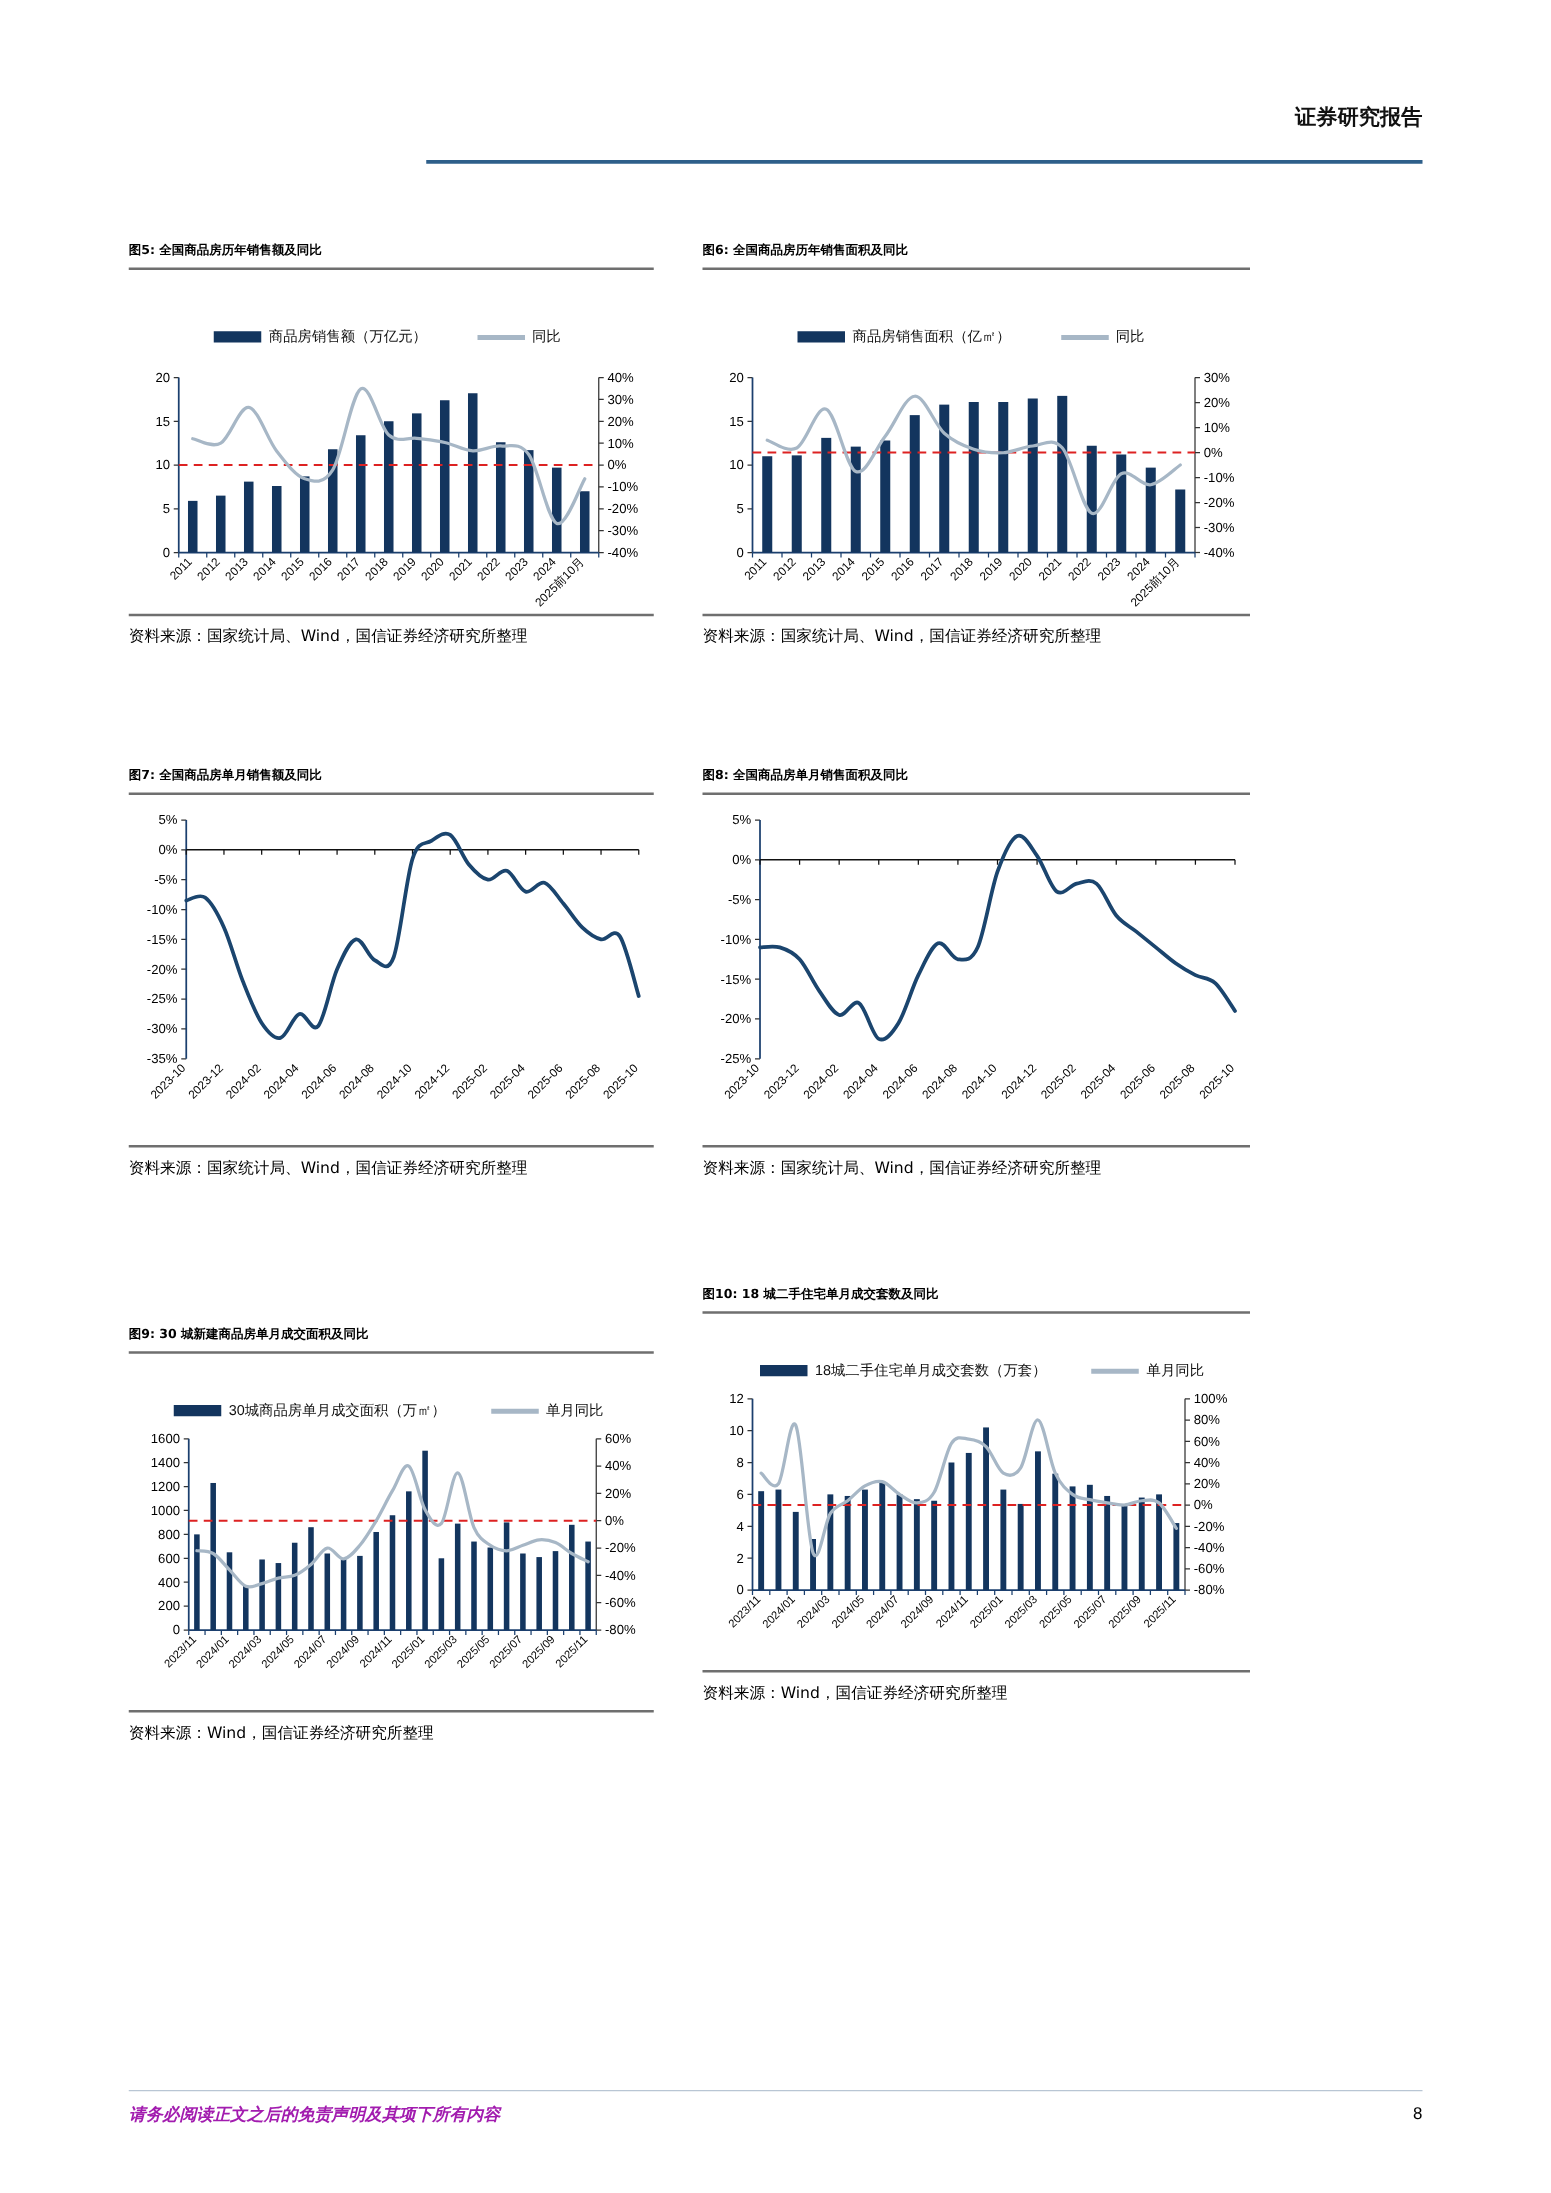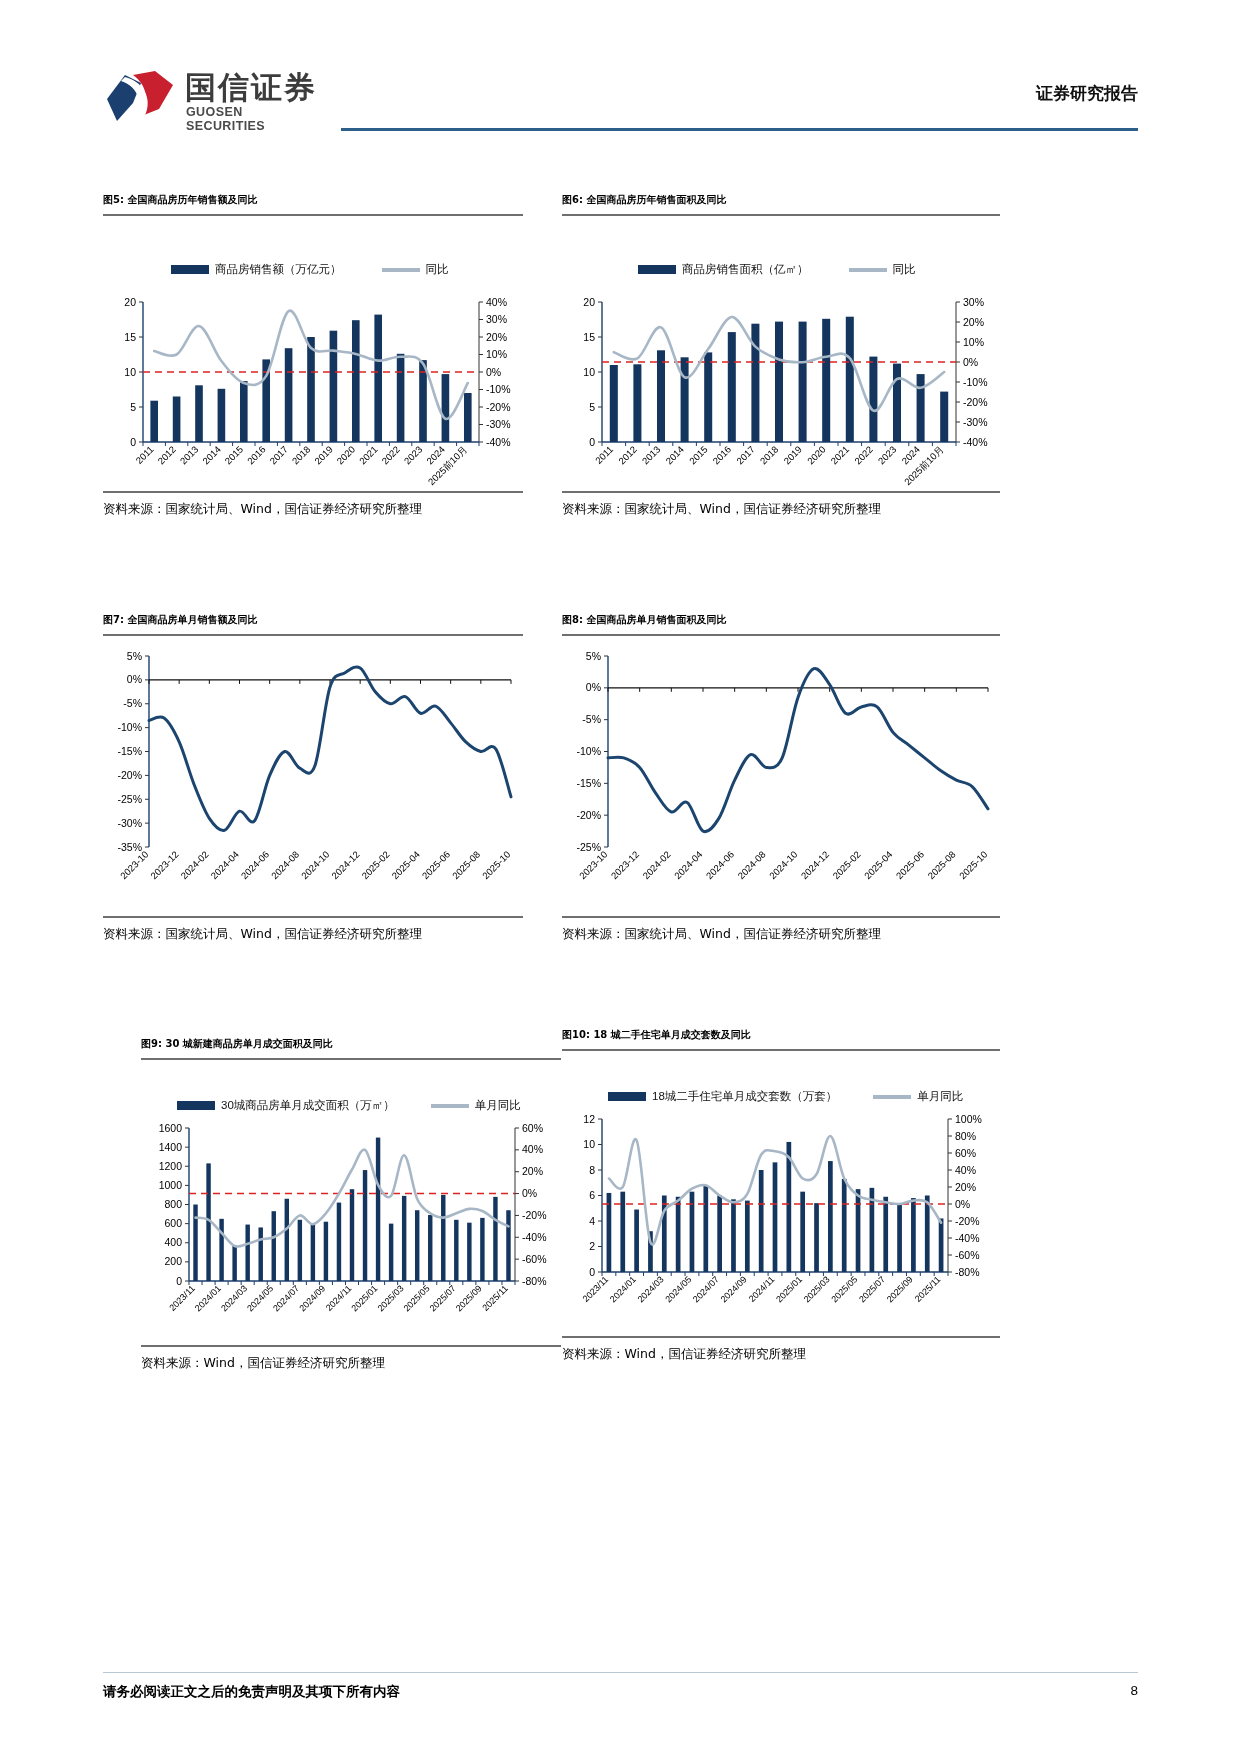--- a/index.html
+++ b/index.html
@@ -24,38 +24,29 @@
   .plot{position:relative;}
 
   
   .legend{position:absolute;display:flex;align-items:center;gap:7px;font-size:11.5px;font-family:Liberation Sans, sans-serif;color:#111;white-space:nowrap;}
   .legend .item{display:flex;align-items:center;gap:6px;}
   .sw-bar{width:38px;height:9px;background:#13355e;display:inline-block;}
   .sw-line{width:38px;height:4px;background:#a7b7c6;display:inline-block;}
 
   
   .footer-rule{position:absolute;left:103px;top:1672px;width:1035px;height:1px;background:#b9c6d4;}
-  .footer-note{position:absolute;left:103px;top:1683px;font-size:13.5px;font-weight:bold;color:#000000;font-family:"DejaVu Sans",sans-serif;}
+  .footer-note{position:absolute;left:103px;top:1683px;font-size:13.5px;font-style:italic;font-weight:bold;color:#a21caf;font-family:"DejaVu Sans",sans-serif;}
   .footer-page{position:absolute;right:103px;top:1683px;font-size:13.5px;color:#000;font-family:"Liberation Sans",sans-serif;}
 </style>
 </head>
 <body>
 
 <div class="page">
 
   <div class="header">
-    <div class="logo">
-      <svg class="logo-mark" viewBox="0 0 74 56">
-        <path d="M4 30 L22 6 L38 14 L30 34 L14 52 Z" fill="#1b3f6e"></path>
-        <path d="M30 6 L52 2 L70 16 L56 40 L36 48 C48 34 44 16 30 6 Z" fill="#c8202e"></path>
-        <path d="M22 8 C44 14 50 34 40 50 L30 54 C42 36 36 18 18 12 Z" fill="#ffffff"></path>
-      </svg>
-      <div class="logo-cn">国信证券</div>
-      <div class="logo-en">GUOSEN SECURITIES</div>
-    </div>
     <div class="header-right">证券研究报告</div>
     <div class="header-rule"></div>
   </div>
 
   <div class="fig" style="left:103px;top:193px;width:420px;">
     <div class="fig-title">图5: 全国商品房历年销售额及同比</div>
     <div class="fig-rule"></div>
     <div class="plot" style="height:275px;">
       <div class="legend" style="left:68px;top:46px;">
         <span class="item">
@@ -358,21 +349,21 @@
           <text x="0" y="0" font-size="9.5" font-family="Liberation Sans, sans-serif" fill="#000" text-anchor="end" transform="translate(331.0,207.0) rotate(-45)">2025-04</text>
           <text x="0" y="0" font-size="9.5" font-family="Liberation Sans, sans-serif" fill="#000" text-anchor="end" transform="translate(362.7,207.0) rotate(-45)">2025-06</text>
           <text x="0" y="0" font-size="9.5" font-family="Liberation Sans, sans-serif" fill="#000" text-anchor="end" transform="translate(394.3,207.0) rotate(-45)">2025-08</text>
           <text x="0" y="0" font-size="9.5" font-family="Liberation Sans, sans-serif" fill="#000" text-anchor="end" transform="translate(426.0,207.0) rotate(-45)">2025-10</text>
         </svg>
     </div>
     <div class="fig-rule bottom" style="margin-top:0;"></div>
     <div class="fig-src">资料来源：国家统计局、Wind，国信证券经济研究所整理</div>
   </div>
 
-  <div class="fig" style="left:103px;top:1037px;width:420px;margin-left:38px;">
+  <div class="fig" style="left:103px;top:1060px;width:420px;">
     <div class="fig-title">图9: 30 城新建商品房单月成交面积及同比</div>
     <div class="fig-rule"></div>
     <div class="plot" style="height:285px;">
       <div class="legend" style="left:36px;top:38px;">
         <span class="item">
             <span class="sw-bar"></span>
             <span>30城商品房单月成交面积（万㎡）</span>
           </span>
         <span style="width:22px"></span>
         <span class="item">

